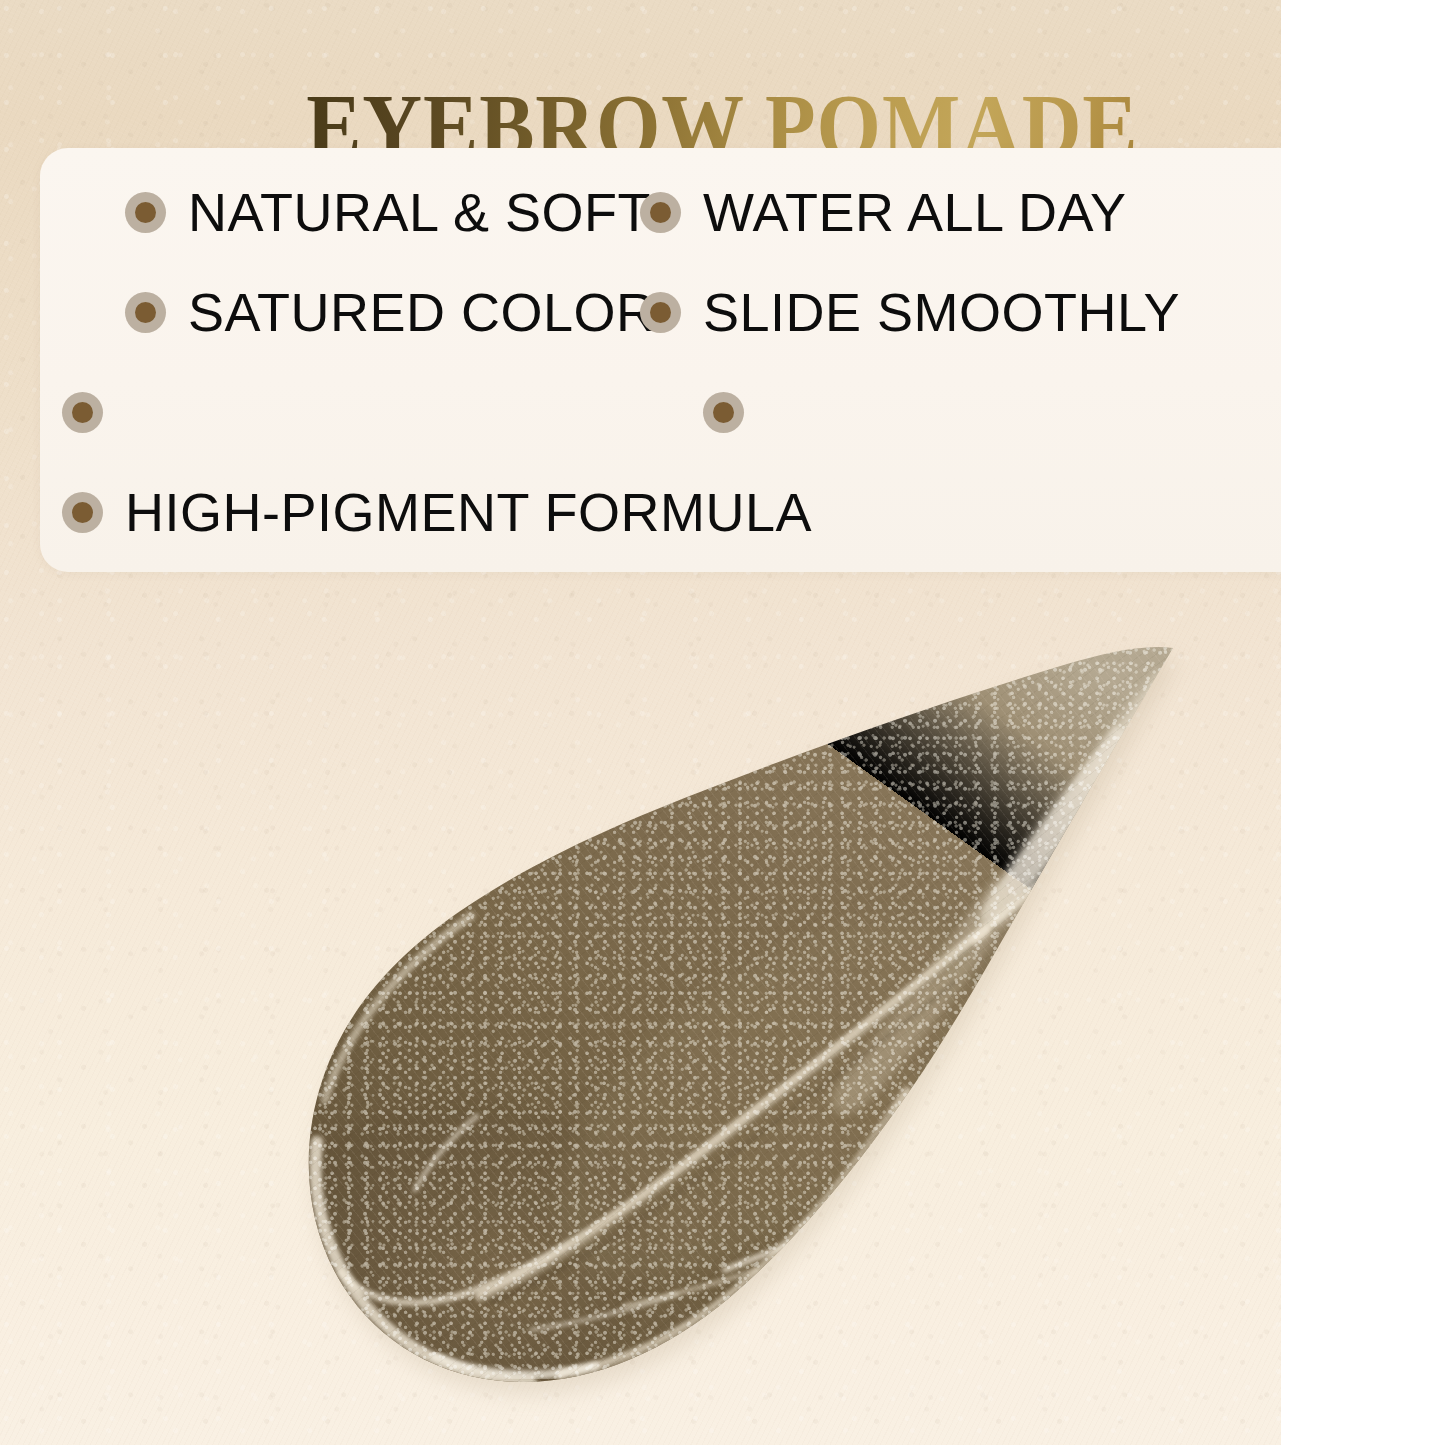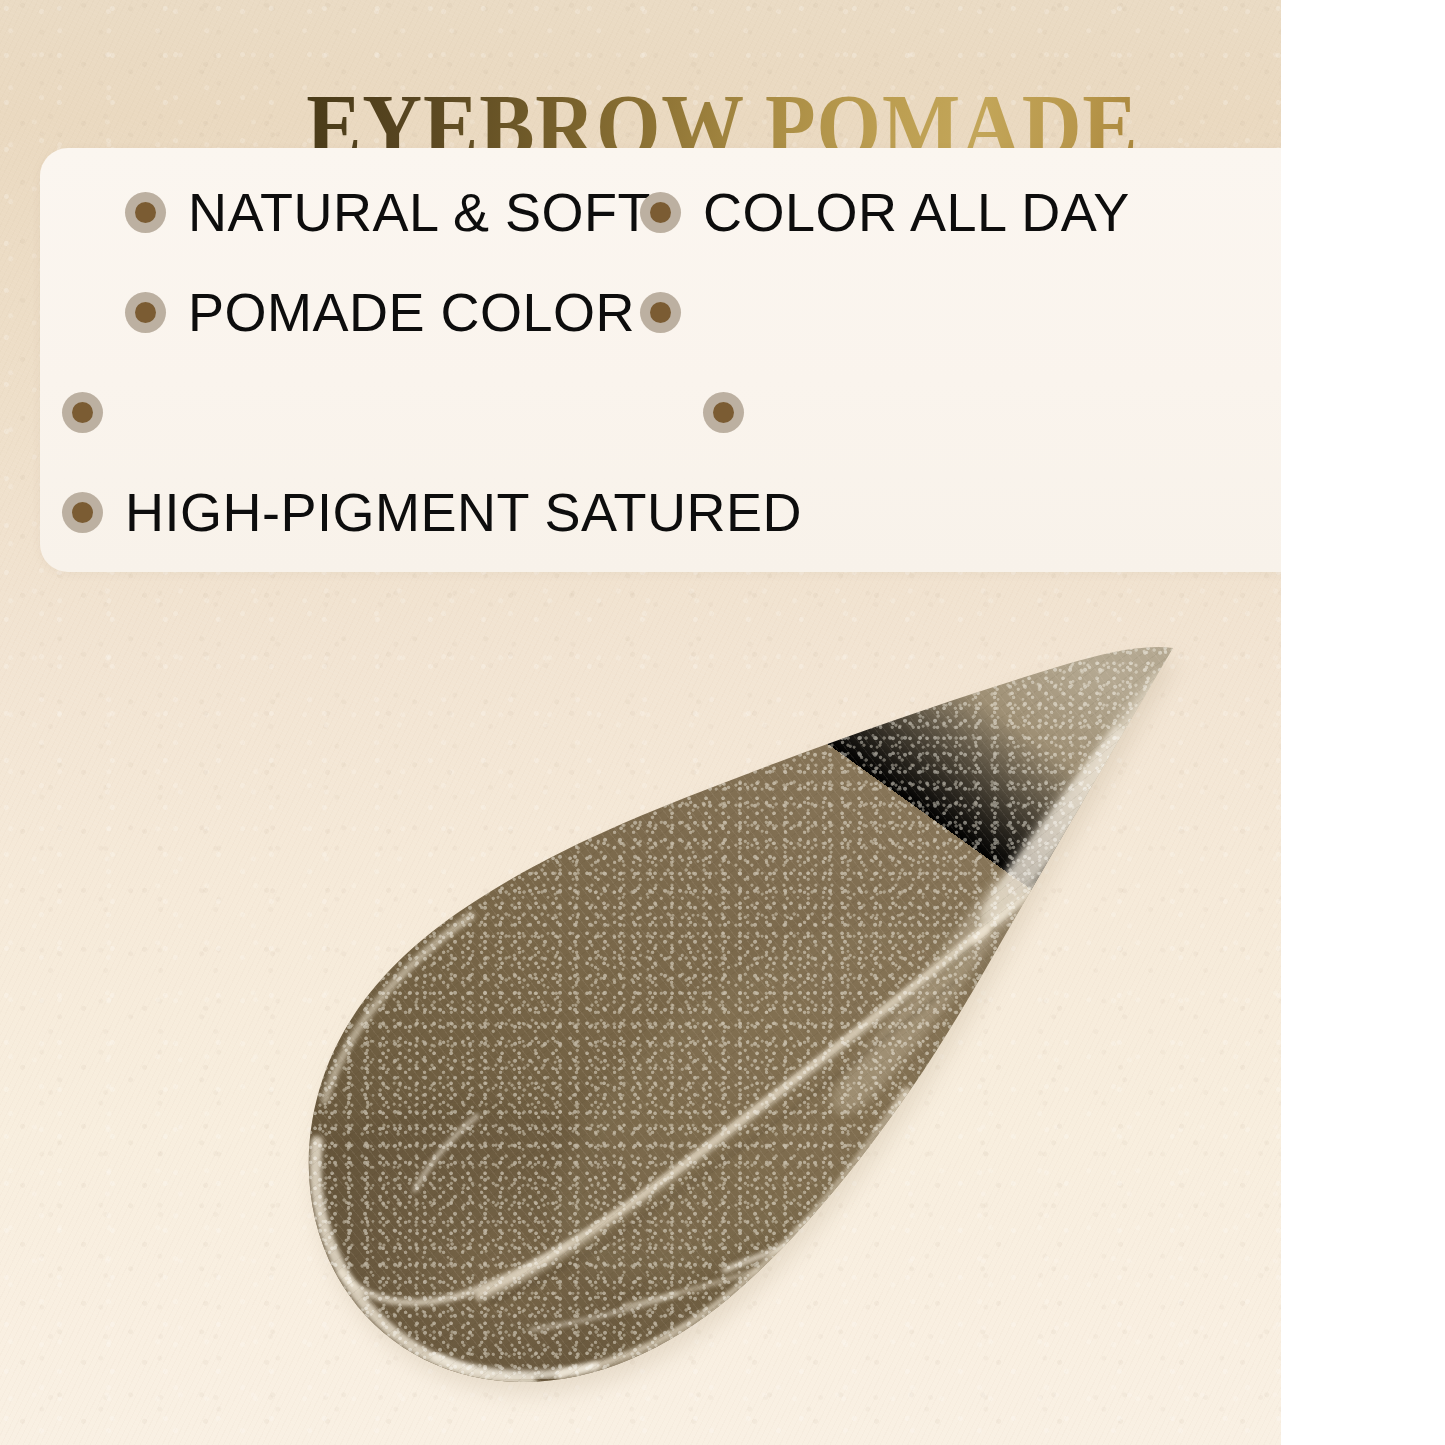--- a/index.html
+++ b/index.html
@@ -210,54 +210,55 @@
         <span class="bullet">
             <span class="dot"></span>
           </span>
         <span class="feature-label">NATURAL &amp; SOFT</span>
       </div>
 
       <div class="feature col-right">
         <span class="bullet">
             <span class="dot"></span>
           </span>
-        <span class="feature-label">COLOR ALL DAY</span>
+        <span class="feature-label">WATER ALL DAY</span>
       </div>
 
       <div class="feature col-left">
         <span class="bullet">
             <span class="dot"></span>
           </span>
-        <span class="feature-label">POMADE COLOR</span>
+        <span class="feature-label">SATURED COLOR</span>
       </div>
 
       <div class="feature col-right">
         <span class="bullet">
             <span class="dot"></span>
           </span>
+        <span class="feature-label">SLIDE SMOOTHLY</span>
       </div>
 
 
       <div class="feature col-right">
         <span class="bullet">
             <span class="dot"></span>
           </span>
       </div>
 
       <div class="feature col-left">
         <span class="bullet">
             <span class="dot"></span>
           </span>
       </div>
 
       <div class="feature col-right">
         <span class="bullet">
             <span class="dot"></span>
           </span>
-        <span class="feature-label">HIGH-PIGMENT SATURED</span>
+        <span class="feature-label">HIGH-PIGMENT FORMULA</span>
       </div>
 
     </div>
   </div>
 
   <div class="swatch-stage">
     <div class="smear">
       <div class="smear-shape">
         <svg viewBox="0 0 905 790" preserveAspectRatio="none" aria-hidden="true">
           <defs>

